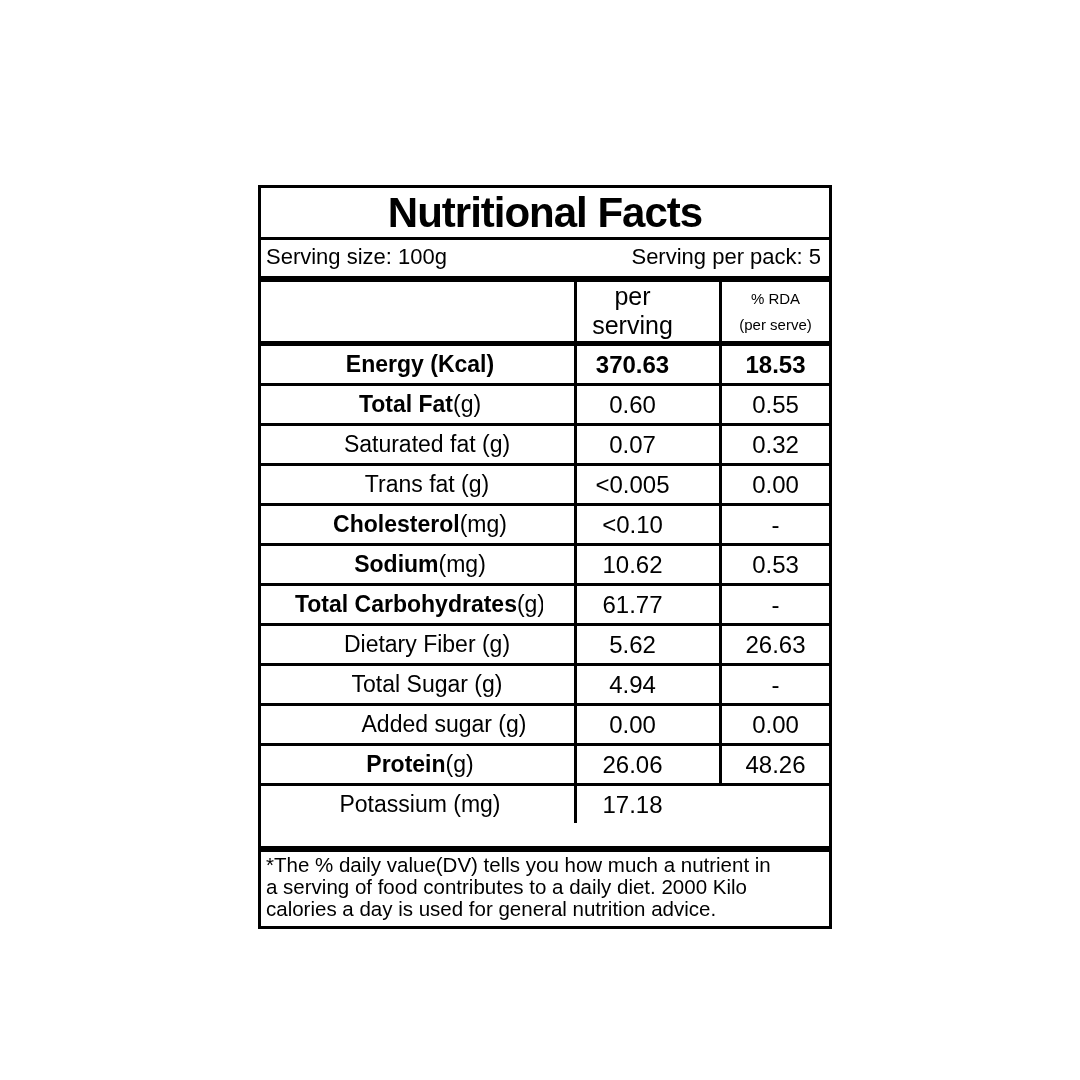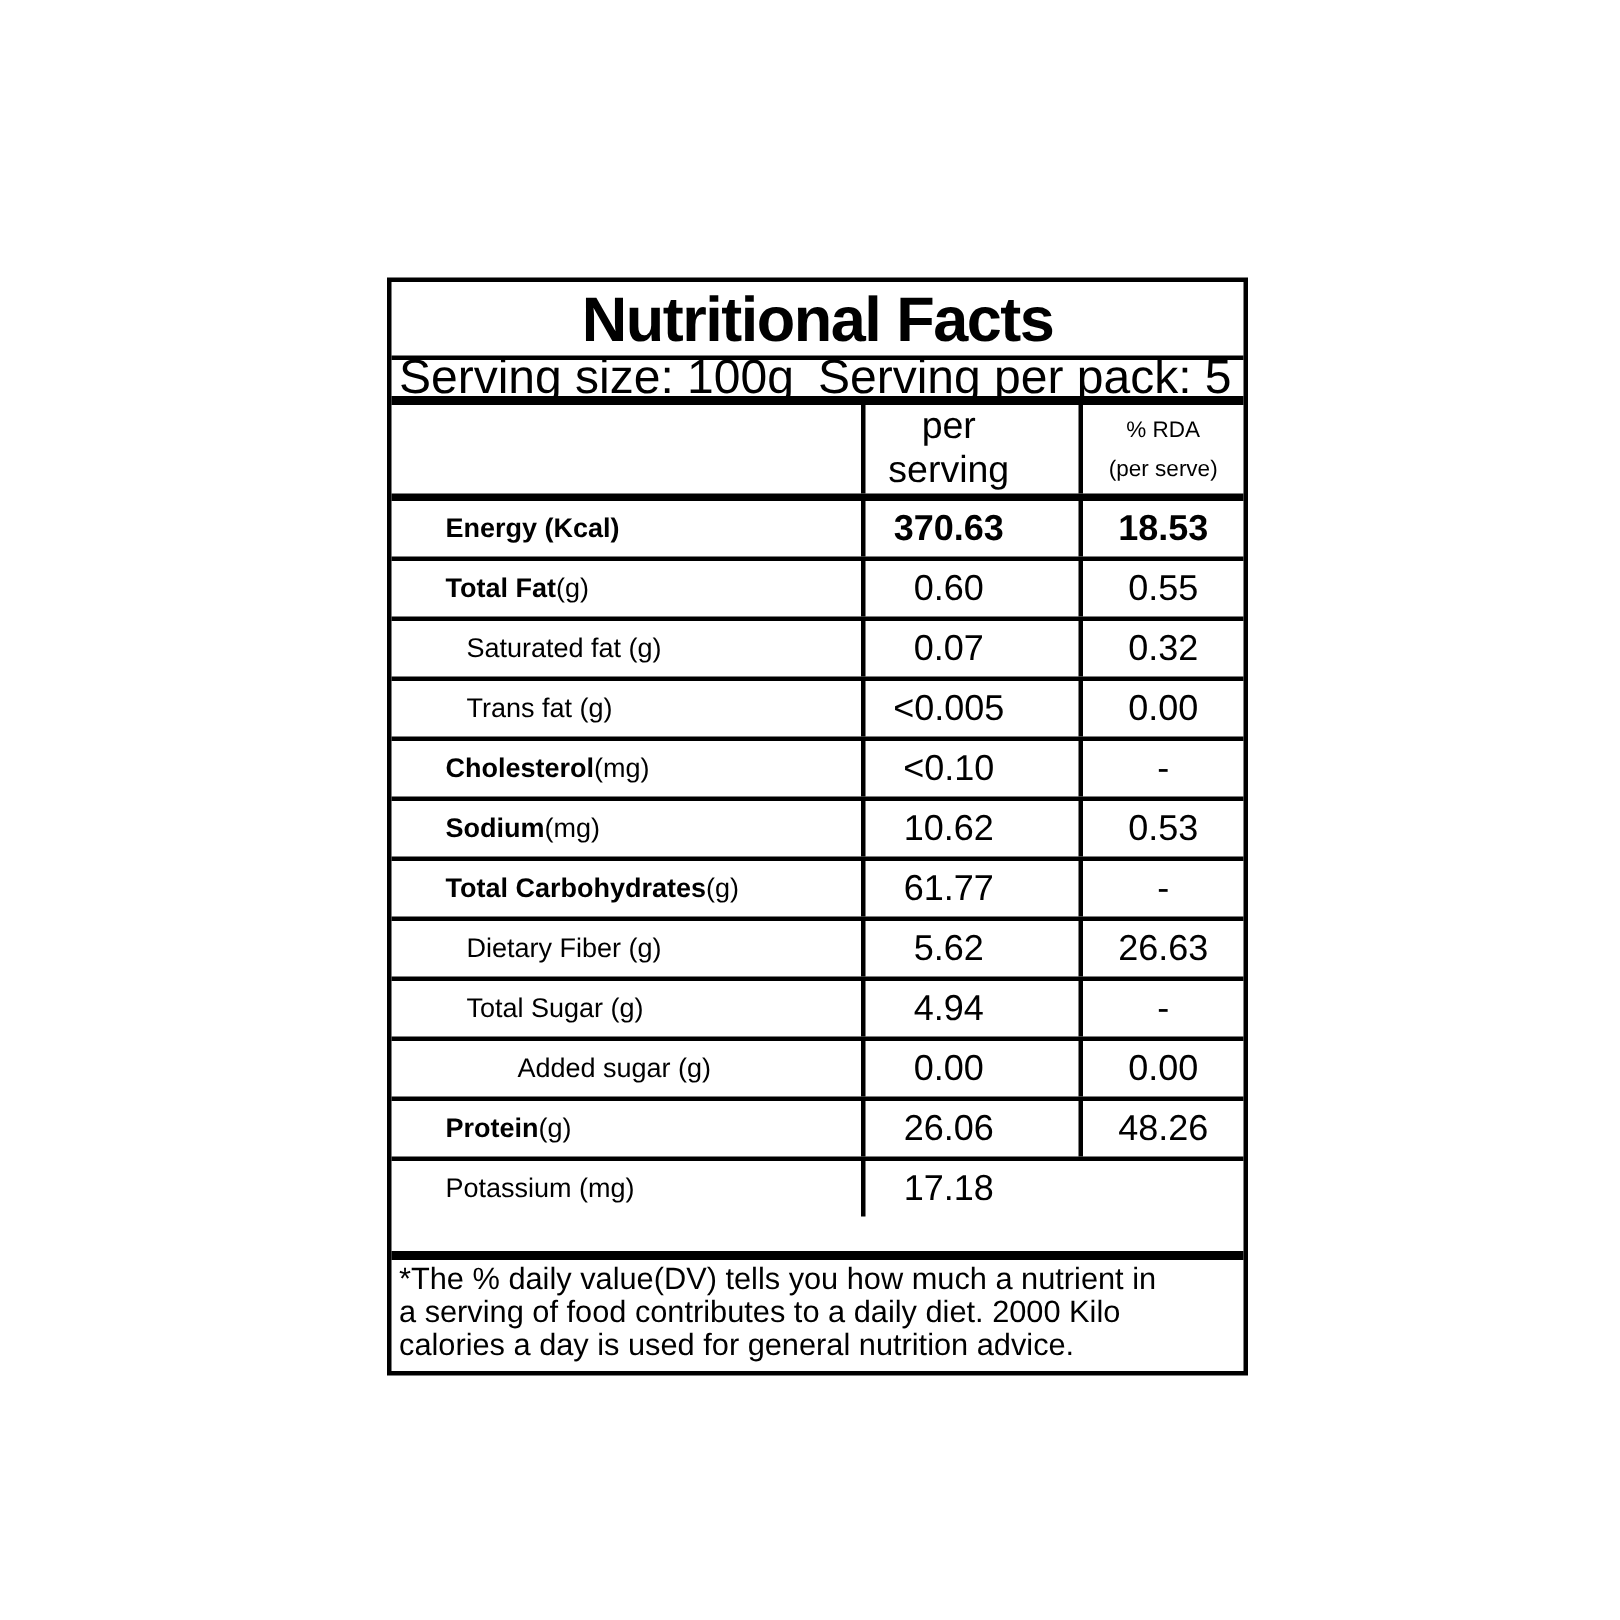--- a/index.html
+++ b/index.html
@@ -34,27 +34,27 @@
   }
   .title-row .title-text {
     font-size: 42px;
     font-weight: bold;
     letter-spacing: -1px;
     line-height: 1;
     padding-bottom: 3px;
   }
   .serving-row {
     border-top: 3px solid #000;
-    height: 27px;
+    height: 39px;
     box-sizing: border-box;
     display: flex;
     align-items: center;
     justify-content: space-between;
     padding: 0 8px 2px 5px;
-    font-size: 32px;
+    font-size: 22px;
   }
   .grid-row {
     display: grid;
     grid-template-columns: 282px 145px 1fr;
     box-sizing: border-box;
   }
   .header-row {
     border-top: 6px solid #000;
     height: 65px;
   }
@@ -86,22 +86,23 @@
     height: 40px;
     border-top: 3px solid #000;
     box-sizing: border-box;
   }
   .row.first {
     border-top: 5px solid #000;
     height: 42px;
   }
   .row .label {
     padding-left: 5px;
-    font-size: 18px;
+    font-size: 23px;
     white-space: nowrap;
+    justify-content: center;
   }
   .row .label b { font-weight: bold; }
   .row .label.indent-1 { padding-left: 19px; }
   .row .label.indent-2 { padding-left: 53px; }
   .row .value { font-size: 24px; }
   .row .value.bv { font-weight: bold; }
   .footnote {
     border-top: 6px solid #000;
     box-sizing: border-box;
     padding: 2px 4px 6px 5px;

